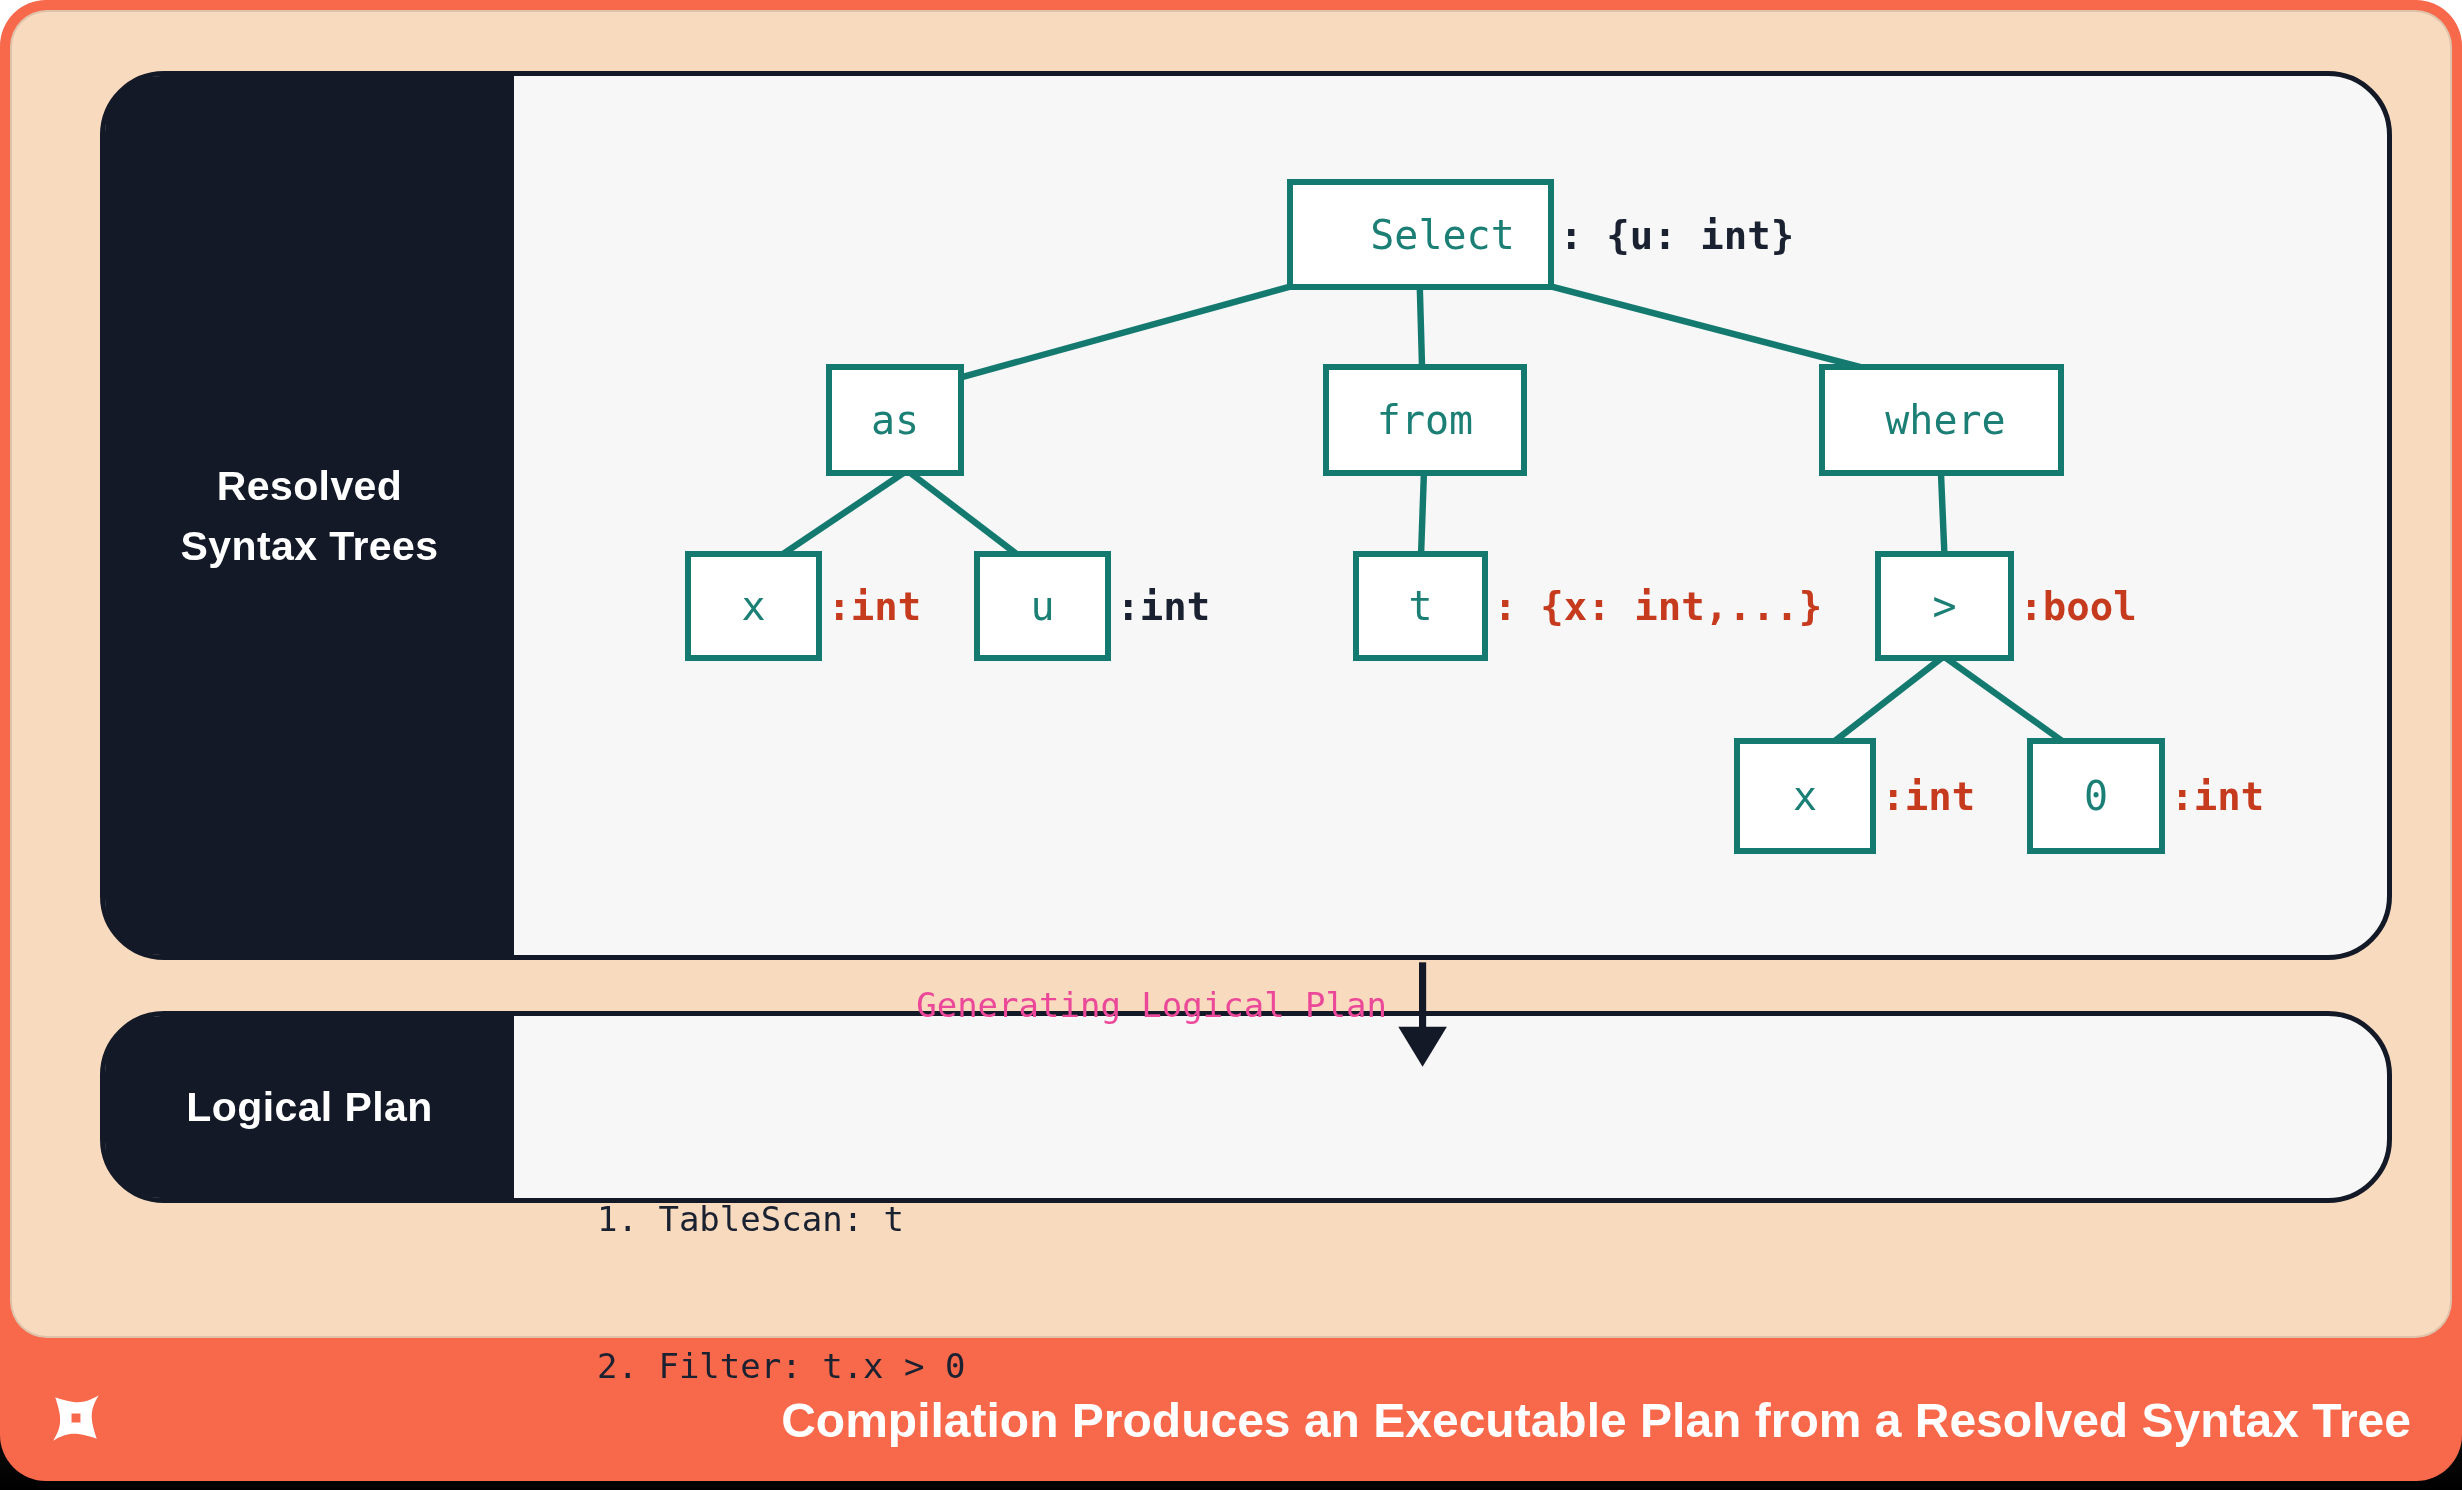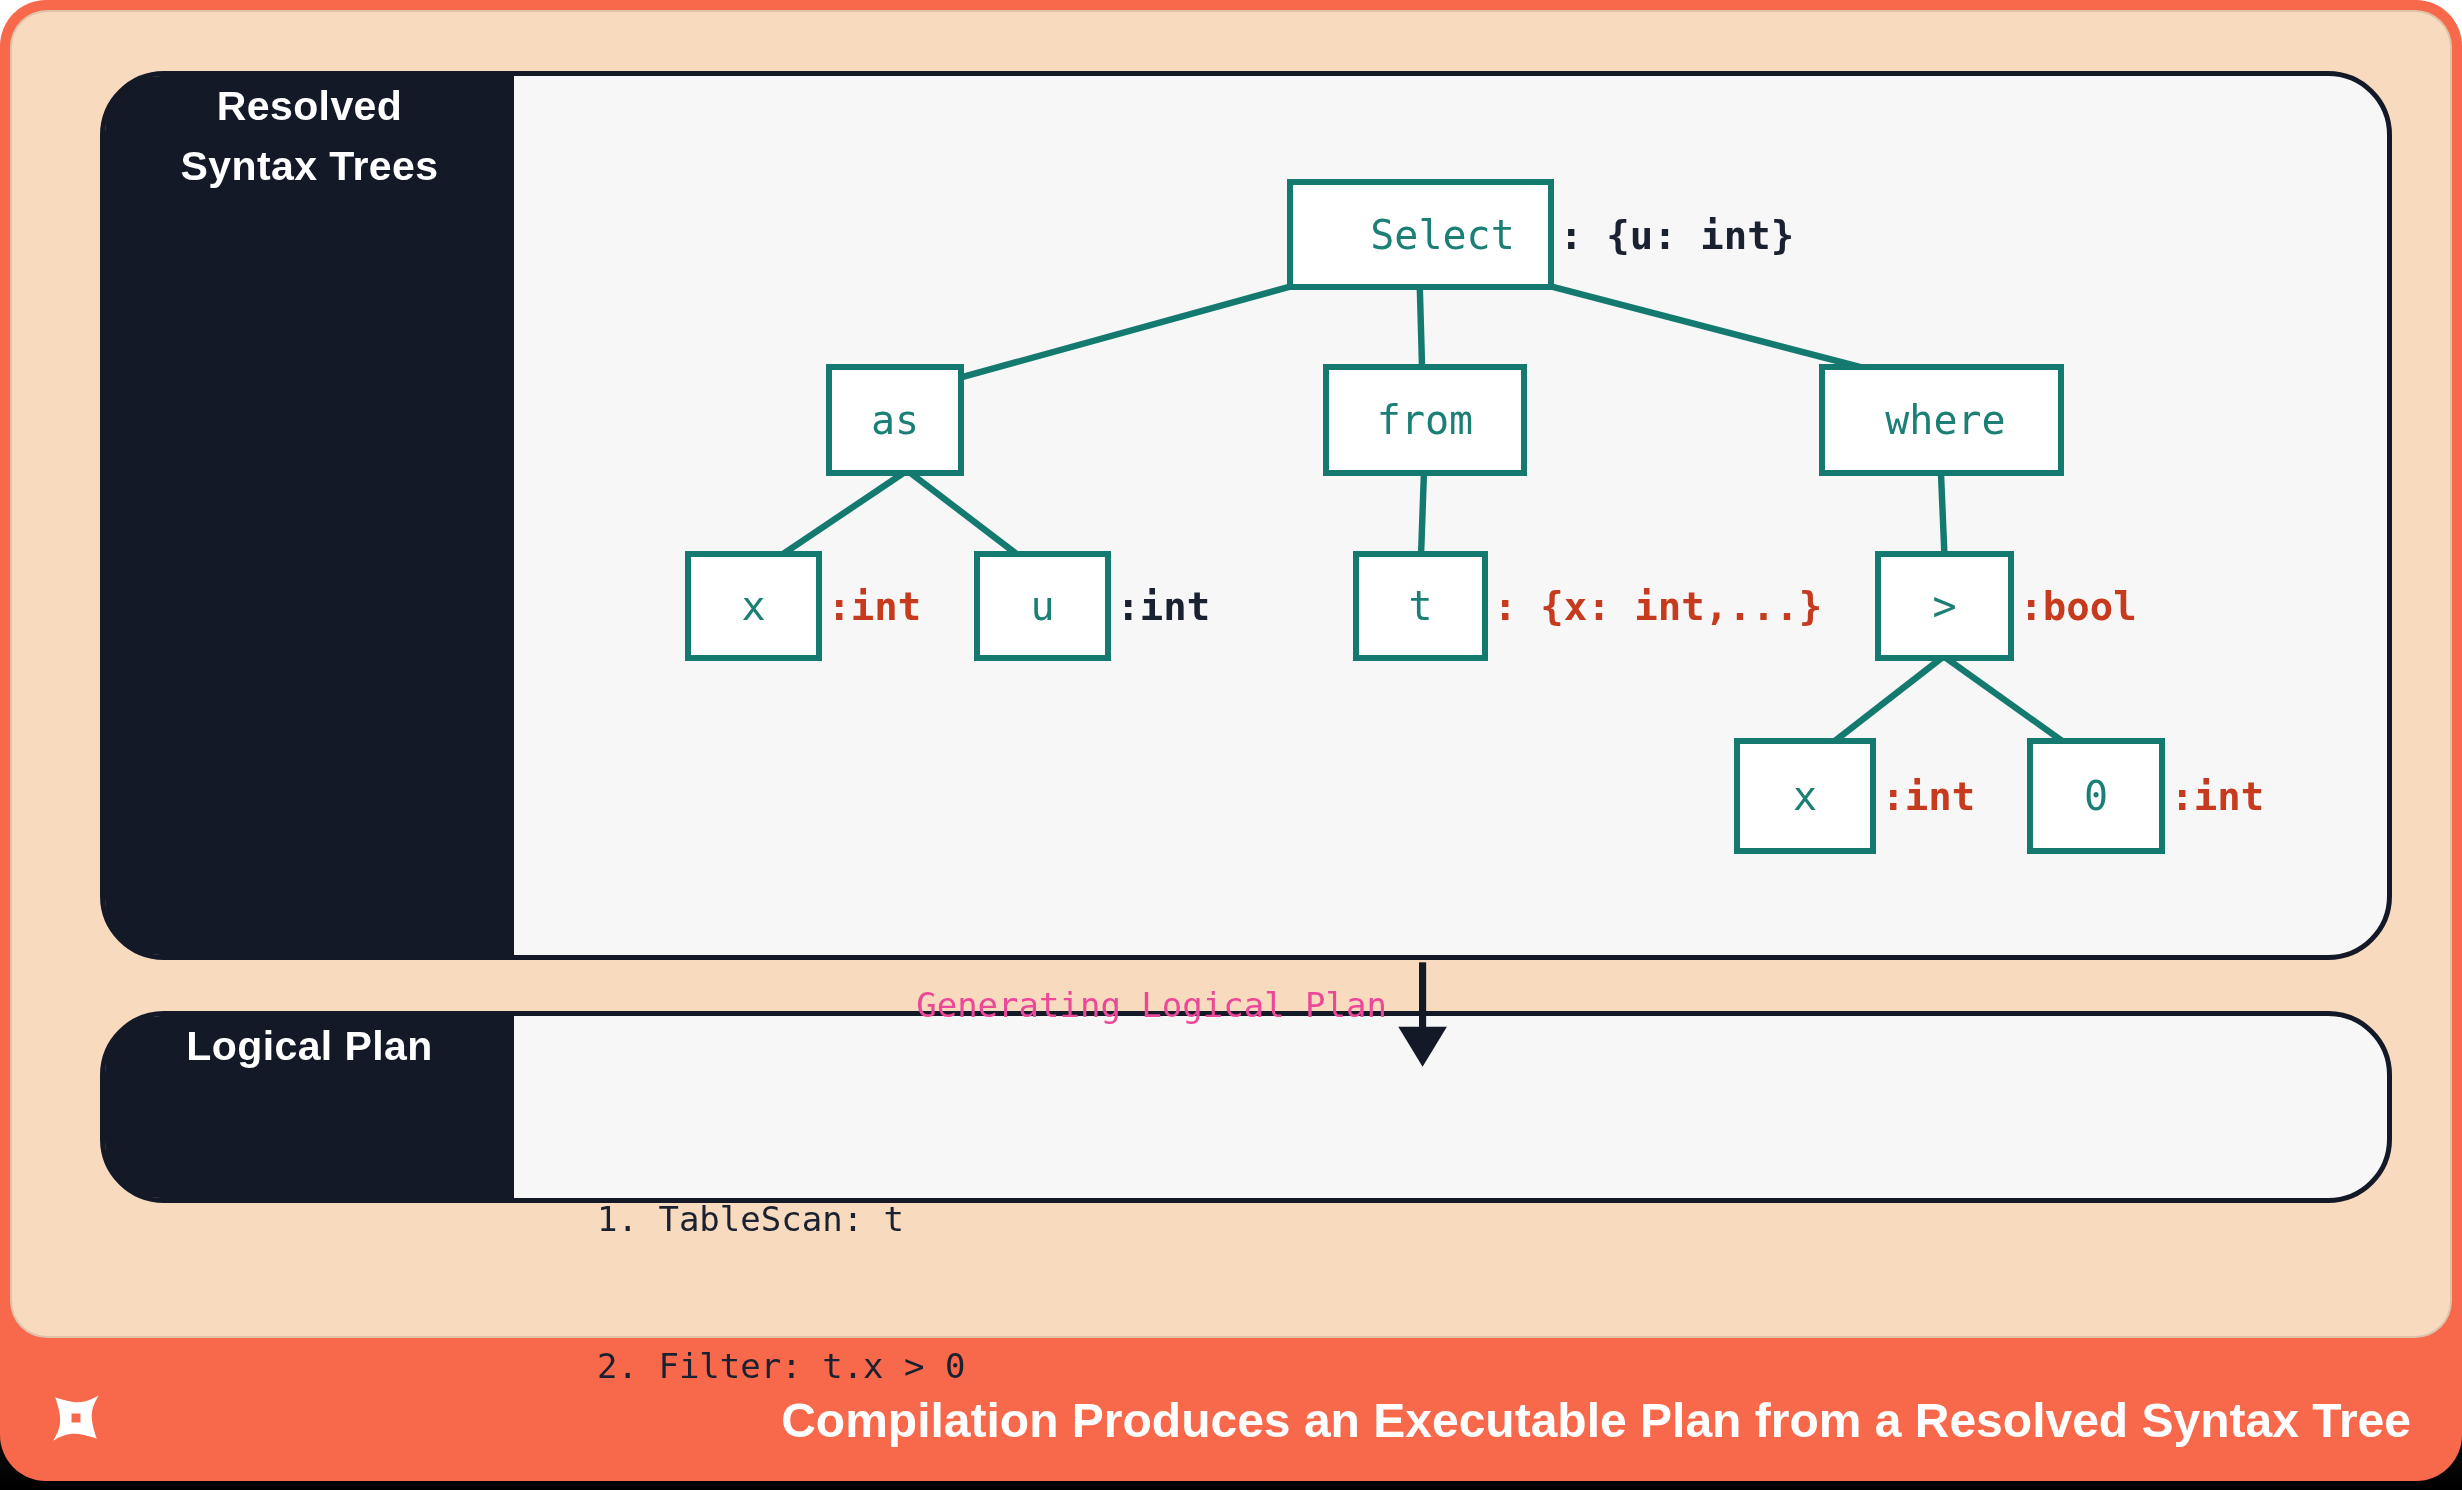--- a/index.html
+++ b/index.html
@@ -25,21 +25,21 @@
   
   .card {
     position:absolute; left:100px; width:2292px;
     background:#F7F7F8; border:5.7px solid #141927; border-radius:64px;
   }
   .card-top { top:71px;  height:889px; }
   .card-bottom { top:1011px; height:192px; }
   .card .side {
     position:absolute; left:0; top:0; bottom:0; width:409px;
     background:#141927; border-radius:56px 0 0 56px;
-    display:flex; flex-direction:column; align-items:center; 
+    display:flex; flex-direction:column; align-items:center; justify-content:center;
   }
   .side .side-line {
     color:#FFFFFF; font-weight:bold; font-size:41px; line-height:60px; text-align:center;
     letter-spacing:0.4px;
   }
 
   
   .edges { position:absolute; left:0; top:0; width:2462px; height:1490px; pointer-events:none; }
   .node {
     position:absolute; background:#FFFFFF; border:6.4px solid #147A70;

